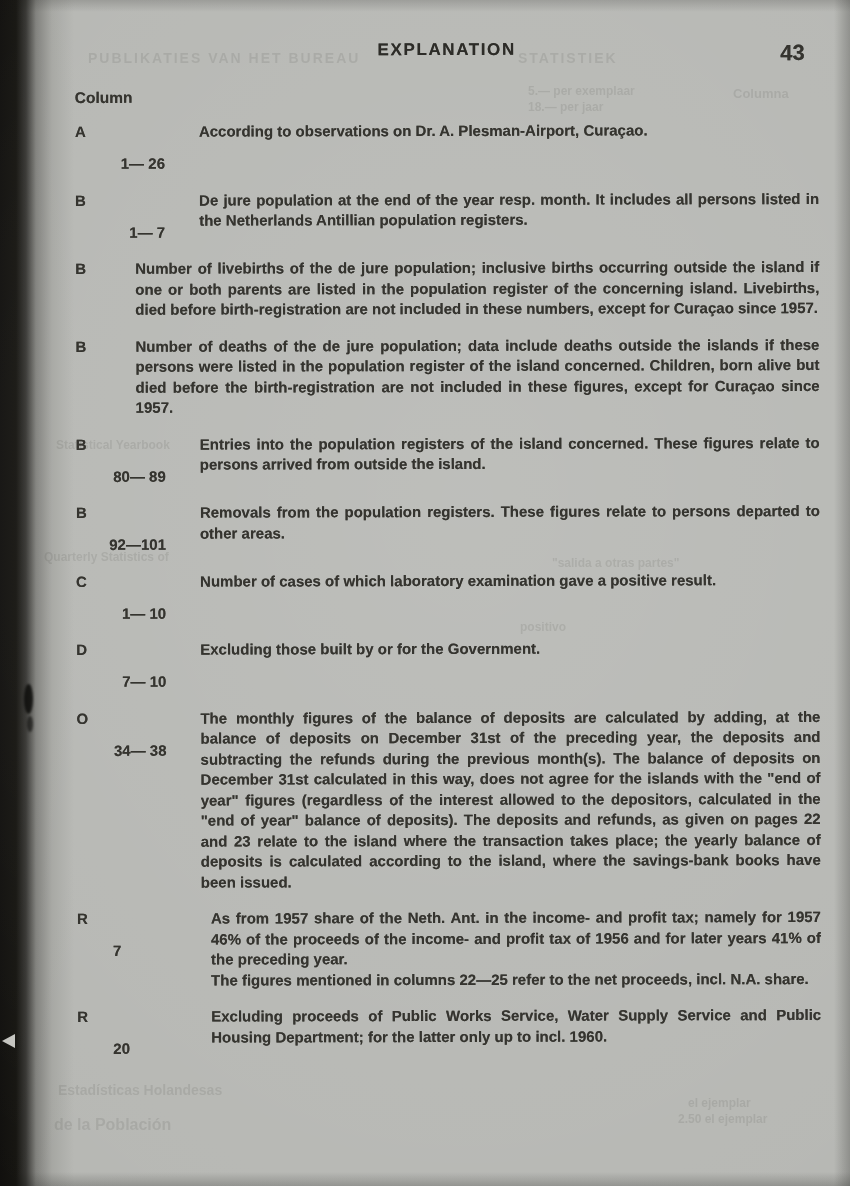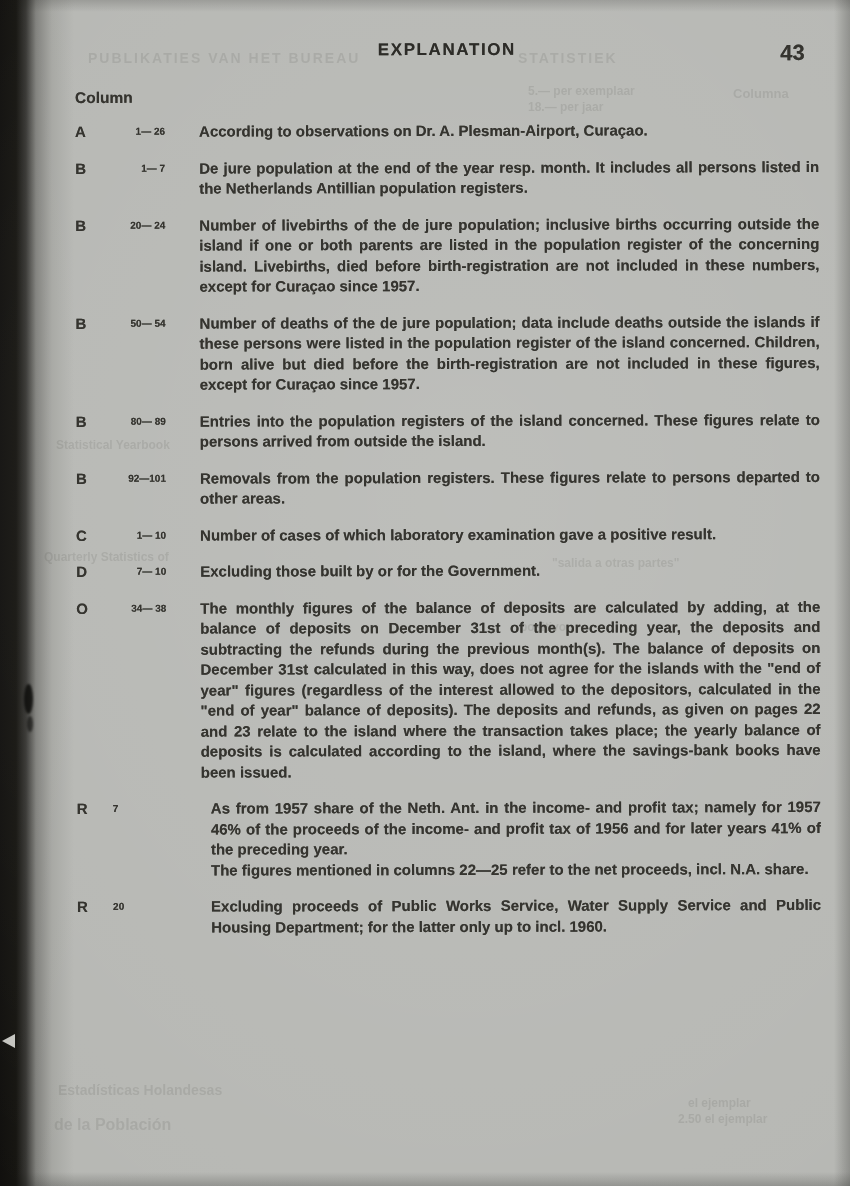--- a/index.html
+++ b/index.html
@@ -45,21 +45,21 @@
     font-size:17px; font-weight:700; letter-spacing:1.6px; color:#2d2c28;
   }
   .page-number {
     position:absolute; right:14px; top:1px;
     font-size:22px; font-weight:700;
   }
   .column-heading { margin-top:26px; font-size:15.5px; font-weight:700; }
   .entries { margin-top:15px; }
   .entry { display:flex; margin-bottom:16px; }
   .letter { flex:none; width:26px; font-size:15px; font-weight:700; line-height:20.5px; }
-  .range  { flex:none; width:64px; text-align:right; font-size:10px; font-weight:700; line-height:20.5px; white-space:pre; }
+  .range  { flex:none; width:64px; text-align:right; font-size:15px; font-weight:700; line-height:20.5px; white-space:pre;margin-top:32px; }
   .range.single { text-align:left; padding-left:10px; }
   .text   { flex:1; margin-left:34px; font-size:15px; font-weight:700; line-height:20.5px; text-align:justify; }
   .text p { margin:0; }
   .text p + p { margin-top:0; }
 </style>
 </head>
 <body>
 
 <div class="scan">
 
@@ -103,29 +103,27 @@
       <div class="entry">
         <span class="letter">B</span>
         <span class="range">1— 7</span>
         <div class="text">
             <p>De jure population at the end of the year resp. month. It includes all persons listed in the Netherlands Antillian population registers.</p>
           </div>
       </div>
 
       <div class="entry">
         <span class="letter">B</span>
-        <span class="range">20— 24</span>
         <div class="text">
             <p>Number of livebirths of the de jure population; inclusive births occurring outside the island if one or both parents are listed in the population register of the concerning island. Livebirths, died before birth-registration are not included in these numbers, except for Curaçao since 1957.</p>
           </div>
       </div>
 
       <div class="entry">
         <span class="letter">B</span>
-        <span class="range">50— 54</span>
         <div class="text">
             <p>Number of deaths of the de jure population; data include deaths outside the islands if these persons were listed in the population register of the island concerned. Children, born alive but died before the birth-registration are not included in these figures, except for Curaçao since 1957.</p>
           </div>
       </div>
 
       <div class="entry">
         <span class="letter">B</span>
         <span class="range">80— 89</span>
         <div class="text">
             <p>Entries into the population registers of the island concerned. These figures relate to persons arrived from outside the island.</p>

